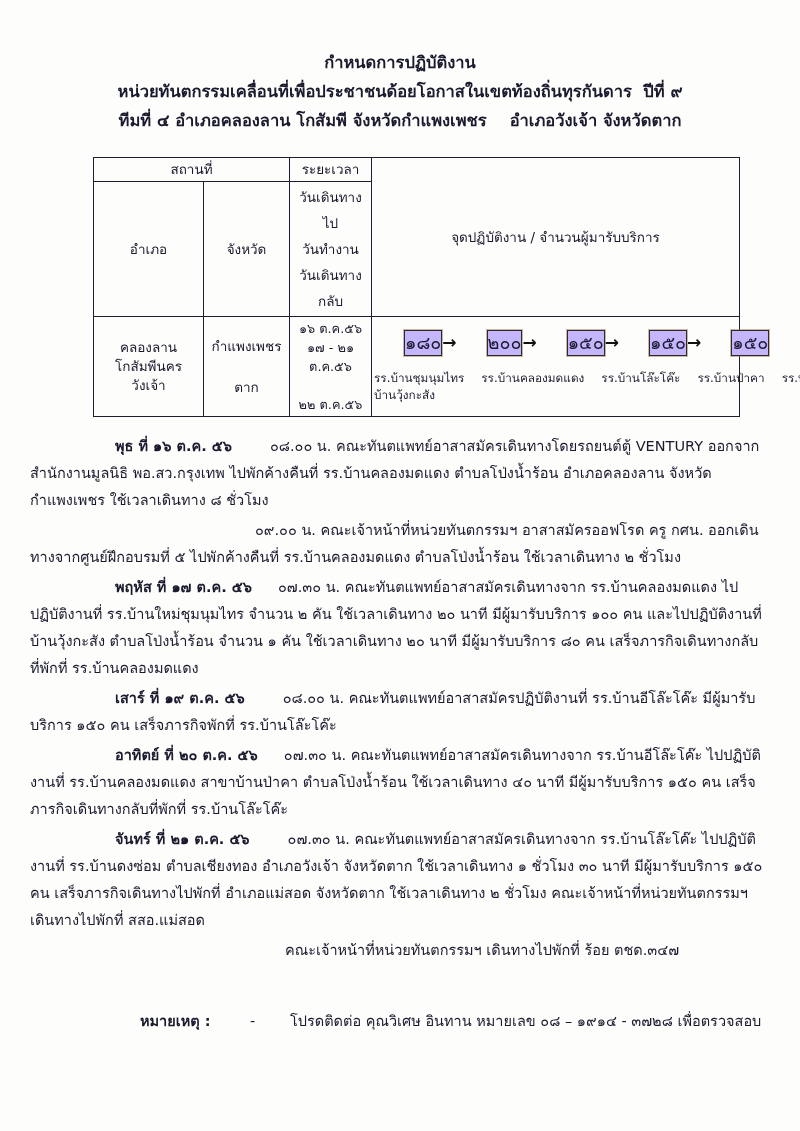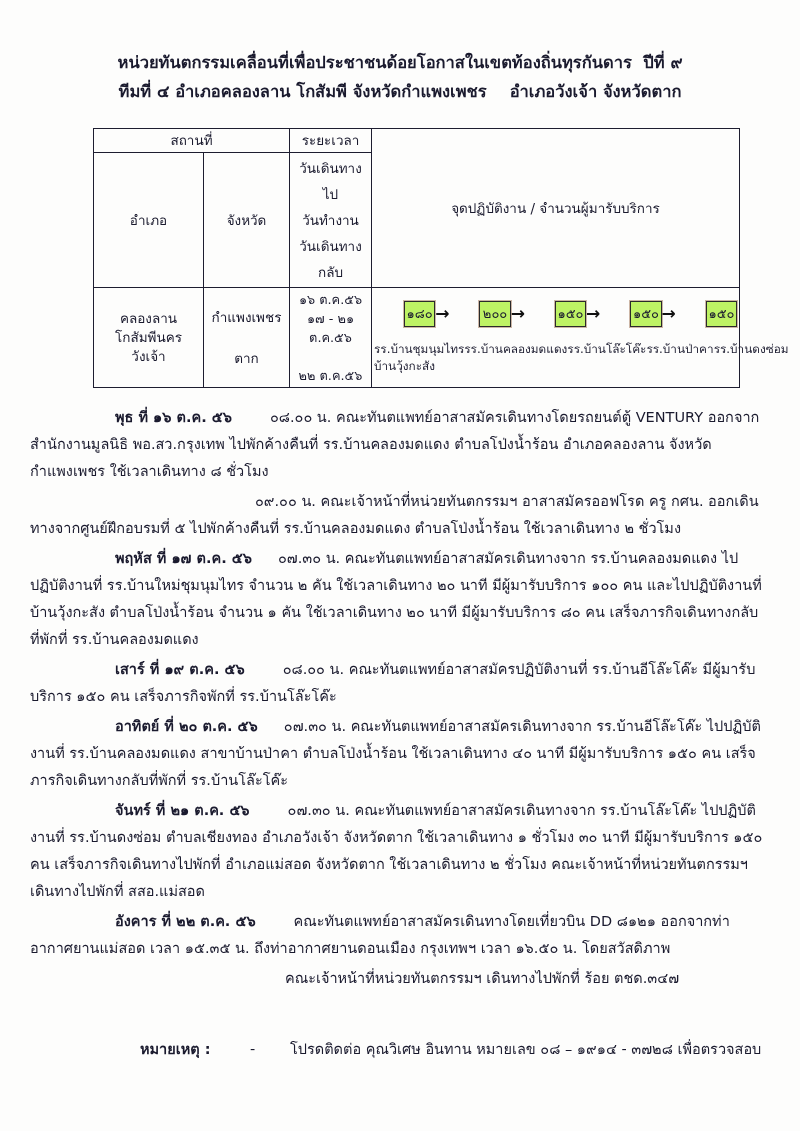--- a/index.html
+++ b/index.html
@@ -40,26 +40,26 @@
   .dates .d3{margin-top:19px;}
   .prov .gap{height:22px;}
   
   .flow{width:100%;}
   .flow-boxes{display:flex;align-items:center;justify-content:space-between;}
   .count-box{
     width:52px;height:24px;
     border:1.6px solid #2a2a2a;
     box-shadow:0 0 0 1px rgba(164,124,94,.55);
     display:flex;align-items:center;justify-content:center;
-    font-size:13px;background:#bef264;margin-left:30px;
+    font-size:18px;background:#c4b5fd;margin-left:30px;
   }
   .arrow{font-size:17px;font-weight:bold;line-height:1;color:#111;}
   .flow-labels{
     display:flex;justify-content:space-between;
-    margin-top:14px;font-size:11.8px;line-height:17px;white-space:nowrap;
+    margin-top:14px;font-size:11.8px;line-height:17px;white-space:nowrap;gap:17px;
   }
   .flow-label{text-align:left;}
   
   .sched-text{margin-top:16px;}
   .day-para{margin:0 0 3px 0;line-height:27px;text-indent:85px;}
   .day-label{font-weight:bold;}
   .tab{display:inline-block;width:38px;}
   .tab-wide{display:inline-block;width:26px;}
   .sub-para{margin:0 0 3px 0;line-height:27px;text-indent:225px;}
   .deep-para{margin:0 0 4px 0;line-height:27px;text-indent:255px;}
@@ -69,20 +69,21 @@
   .note-heading{width:110px;margin-left:110px;font-weight:bold;flex:none;}
   .note-bullet{width:40px;flex:none;text-align:left;}
   .note-text{flex:1;}
 </style>
 </head>
 <body>
 
 <div class="page">
 
   <div class="title-block">
+    <div class="title-line">กำหนดการปฏิบัติงาน</div>
     <div class="title-line">หน่วยทันตกรรมเคลื่อนที่เพื่อประชาชนด้อยโอกาสในเขตท้องถิ่นทุรกันดาร  ปีที่ ๙</div>
     <div class="title-line">ทีมที่ ๔ อำเภอคลองลาน โกสัมพี จังหวัดกำแพงเพชร    อำเภอวังเจ้า จังหวัดตาก</div>
   </div>
 
   <div class="tbl-wrap">
     <table class="sched">
       <colgroup>
         <col class="col-amphoe">
           <col class="col-province">
           <col class="col-duration">
@@ -156,21 +157,20 @@
 
     <p class="day-para"><span class="day-label">พฤหัส ที่ ๑๗ ต.ค. ๕๖</span><span class="tab-wide"></span><span>๐๗.๓๐ น. คณะทันตแพทย์อาสาสมัครเดินทางจาก รร.บ้านคลองมดแดง ไปปฏิบัติงานที่ รร.บ้านใหม่ชุมนุมไทร จำนวน ๒ คัน ใช้เวลาเดินทาง ๒๐ นาที มีผู้มารับบริการ ๑๐๐ คน และไปปฏิบัติงานที่บ้านวุ้งกะสัง ตำบลโป่งน้ำร้อน จำนวน ๑ คัน ใช้เวลาเดินทาง ๒๐ นาที มีผู้มารับบริการ ๘๐ คน เสร็จภารกิจเดินทางกลับที่พักที่ รร.บ้านคลองมดแดง</span></p>
 
 
     <p class="day-para"><span class="day-label">เสาร์ ที่ ๑๙ ต.ค. ๕๖</span><span class="tab"></span><span>๐๘.๐๐ น. คณะทันตแพทย์อาสาสมัครปฏิบัติงานที่ รร.บ้านอีโล๊ะโค๊ะ มีผู้มารับบริการ ๑๕๐ คน เสร็จภารกิจพักที่ รร.บ้านโล๊ะโค๊ะ</span></p>
 
     <p class="day-para"><span class="day-label">อาทิตย์ ที่ ๒๐ ต.ค. ๕๖</span><span class="tab-wide"></span><span>๐๗.๓๐ น. คณะทันตแพทย์อาสาสมัครเดินทางจาก รร.บ้านอีโล๊ะโค๊ะ ไปปฏิบัติงานที่ รร.บ้านคลองมดแดง สาขาบ้านป่าคา ตำบลโป่งน้ำร้อน ใช้เวลาเดินทาง ๔๐ นาที มีผู้มารับบริการ ๑๕๐ คน เสร็จภารกิจเดินทางกลับที่พักที่ รร.บ้านโล๊ะโค๊ะ</span></p>
 
     <p class="day-para"><span class="day-label">จันทร์ ที่ ๒๑ ต.ค. ๕๖</span><span class="tab"></span><span>๐๗.๓๐ น. คณะทันตแพทย์อาสาสมัครเดินทางจาก รร.บ้านโล๊ะโค๊ะ ไปปฏิบัติงานที่ รร.บ้านดงซ่อม ตำบลเชียงทอง อำเภอวังเจ้า จังหวัดตาก ใช้เวลาเดินทาง ๑ ชั่วโมง ๓๐ นาที มีผู้มารับบริการ ๑๕๐ คน เสร็จภารกิจเดินทางไปพักที่ อำเภอแม่สอด จังหวัดตาก ใช้เวลาเดินทาง ๒ ชั่วโมง   คณะเจ้าหน้าที่หน่วยทันตกรรมฯ เดินทางไปพักที่ สสอ.แม่สอด</span></p>
 
-    <p class="day-para"><span class="day-label">อังคาร ที่ ๒๒ ต.ค. ๕๖</span><span class="tab"></span><span>คณะทันตแพทย์อาสาสมัครเดินทางโดยเที่ยวบิน DD ๘๑๒๑ ออกจากท่าอากาศยานแม่สอด เวลา ๑๕.๓๕ น.  ถึงท่าอากาศยานดอนเมือง กรุงเทพฯ เวลา ๑๖.๕๐ น. โดยสวัสดิภาพ</span></p>
     <p class="deep-para"><span>คณะเจ้าหน้าที่หน่วยทันตกรรมฯ เดินทางไปพักที่ ร้อย ตชด.๓๔๗</span></p>
 
   </div>
 
   <div class="notes">
     <div class="note-row">
       <div class="note-heading">หมายเหตุ :</div>
       <div class="note-bullet">-</div>
       <div class="note-text">
         <div>โปรดติดต่อ คุณวิเศษ อินทาน หมายเลข ๐๘ – ๑๙๑๔ - ๓๗๒๘ เพื่อตรวจสอบ</div>

